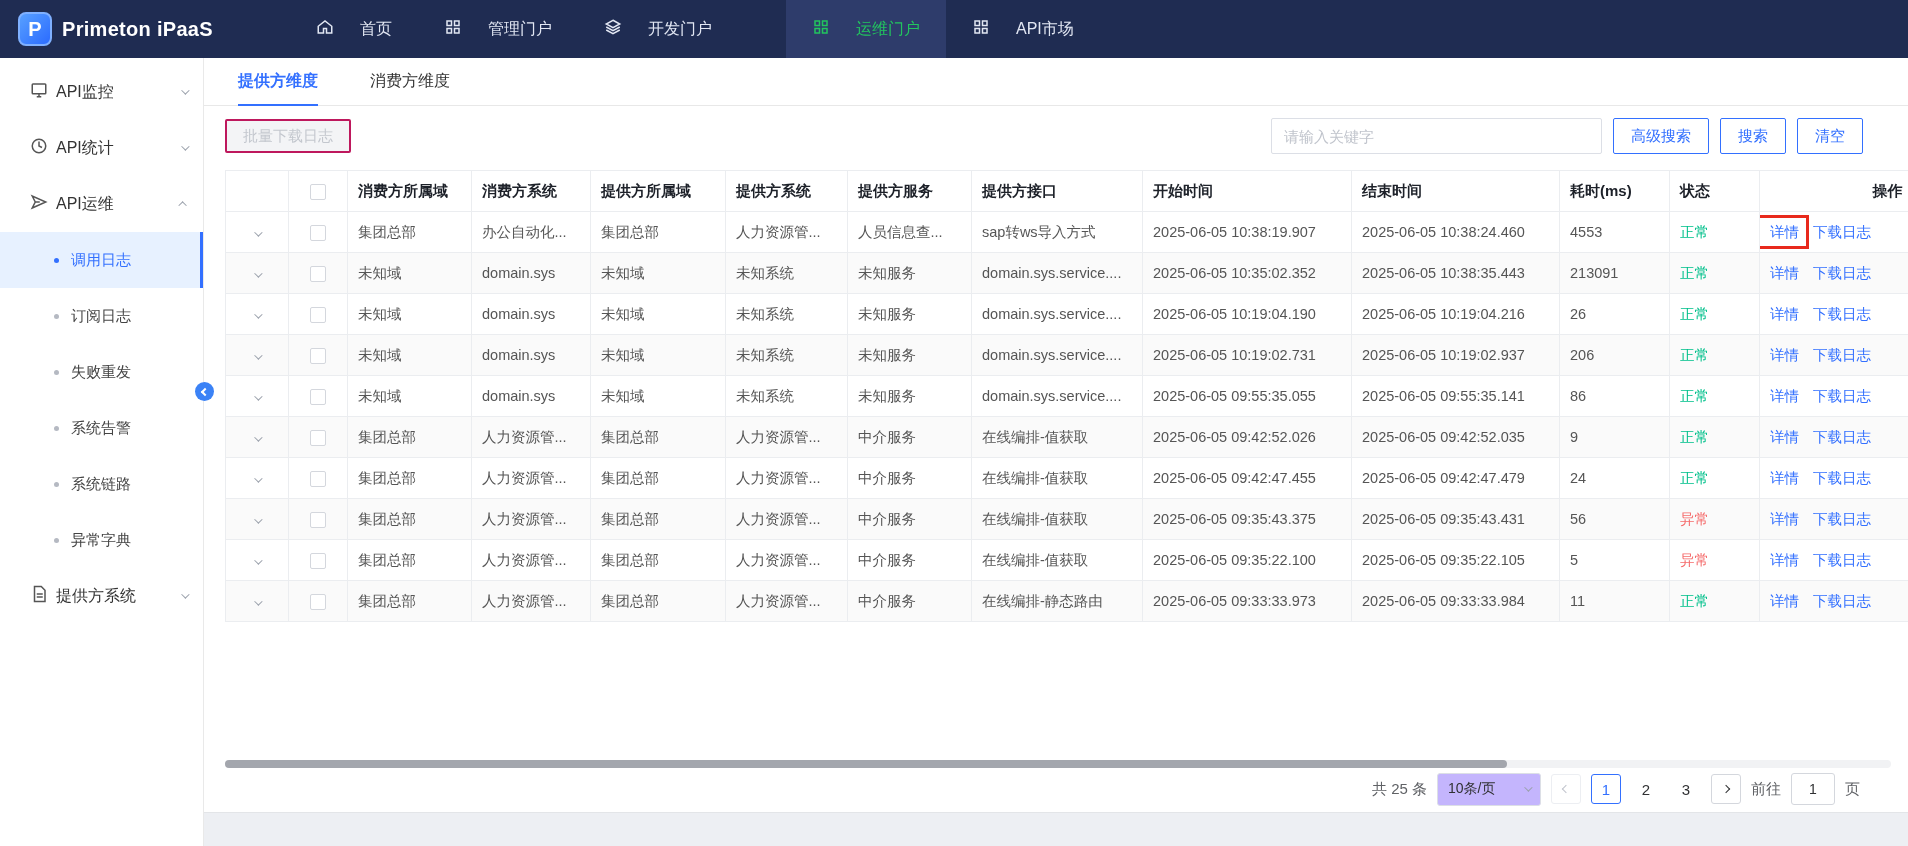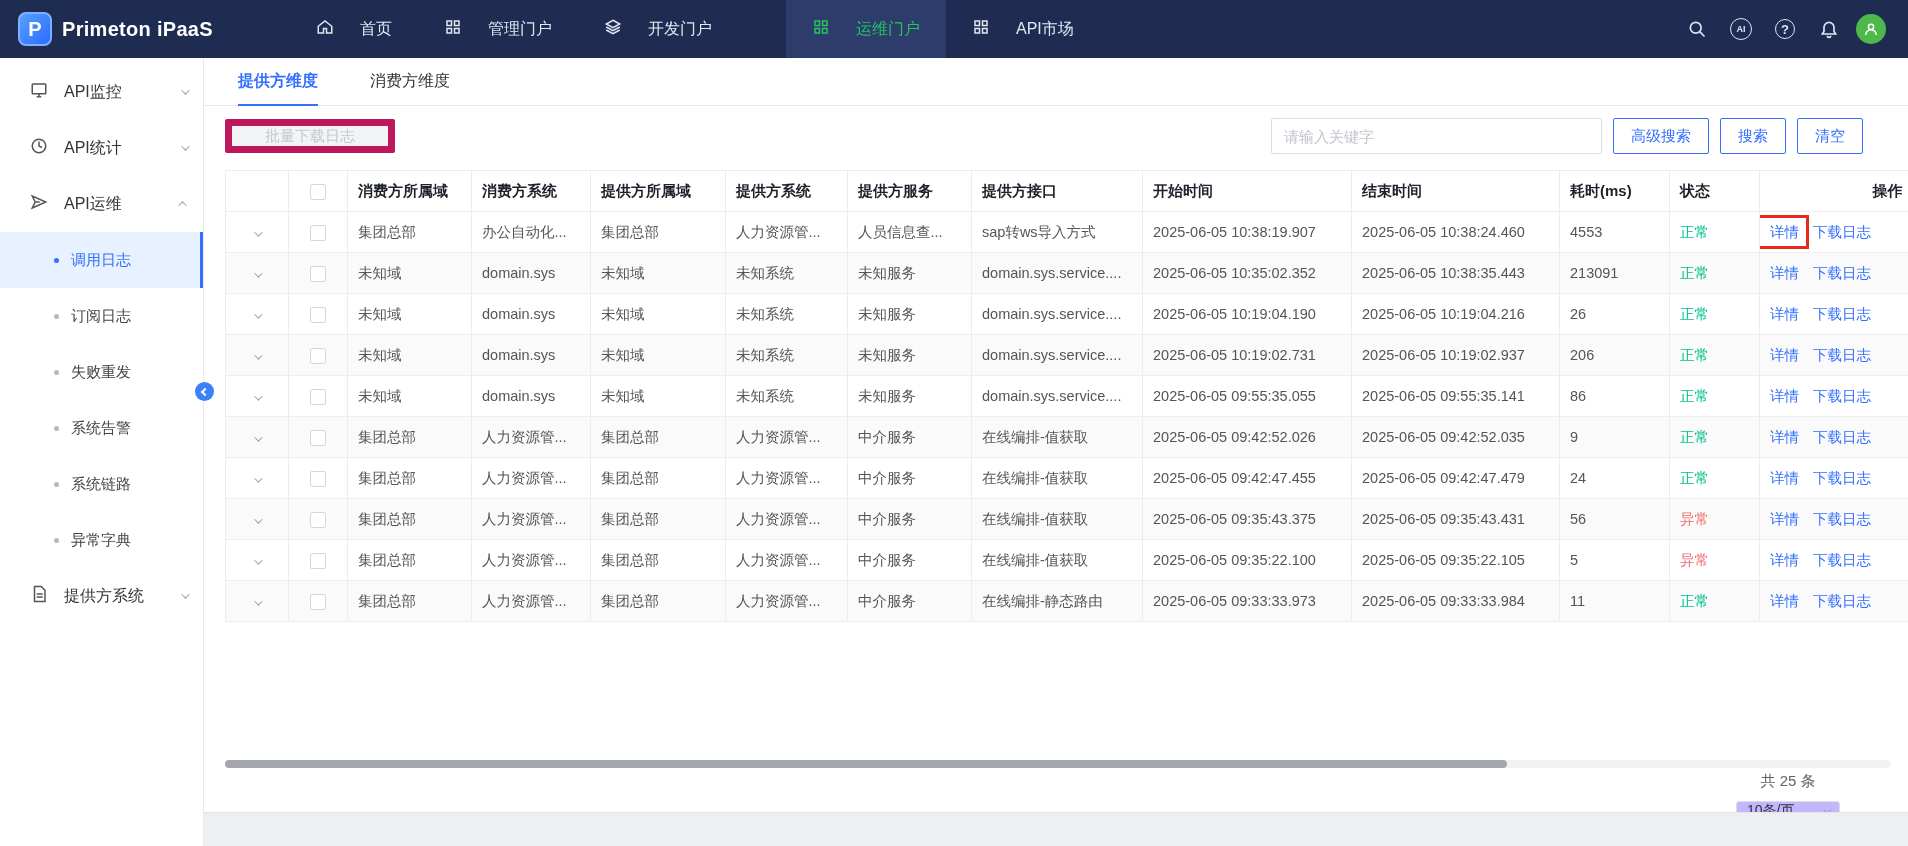--- a/index.html
+++ b/index.html
@@ -27,21 +27,21 @@
   .ai-circle { width:22px; height:22px; border:1.6px solid #dfe5f2; border-radius:50%; display:flex;
     align-items:center; justify-content:center; font-size:9px; font-weight:bold; }
   .avatar { width:30px; height:30px; border-radius:50%; background:#4fb84a; display:flex; align-items:center;
     justify-content:center; cursor:pointer; }
   .avatar svg { width:18px; height:18px; }
 
   
   .sidebar { position:absolute; top:58px; left:0; width:204px; height:788px; background:#fff;
     border-right:1px solid #e9e9e9; padding-top:6px; z-index:20; }
   .side-item { height:56px; display:flex; align-items:center; padding:0 16px 0 30px; font-size:16px;
-    color:#333; cursor:pointer; gap:16px; }
+    color:#333; cursor:pointer; gap:8px; }
   .side-item svg { width:18px; height:18px; color:#555; flex:none; }
   .side-item .spacer { flex:1; }
   .side-sub { height:56px; display:flex; align-items:center; padding-left:54px; font-size:15px; color:#444;
     cursor:pointer; position:relative; }
   .side-sub .dot { width:5px; height:5px; border-radius:50%; background:#b5b9c2; margin-right:12px; flex:none; }
   .side-sub.active { background:#e7f1ff; color:#3370ff; }
   .side-sub.active .dot { background:#3370ff; }
   .side-sub.active::after { content:""; position:absolute; right:0; top:0; width:3px; height:100%; background:#3370ff; }
   .collapse-btn { position:absolute; top:382px; left:195px; width:19px; height:19px; background:#3b82f6;
     border-radius:50%; display:flex; align-items:center; justify-content:center; cursor:pointer; z-index:25; }
@@ -60,21 +60,21 @@
   
   .main { position:absolute; top:58px; left:204px; width:1704px; height:755px; background:#fff;
     border-bottom:1px solid #e3e5e8; overflow:hidden; }
 
   .tabs { display:flex; align-items:stretch; height:48px; border-bottom:1px solid #e8e8e8; padding-left:34px; gap:52px; }
   .tab { display:flex; align-items:center; font-size:16px; color:#333; cursor:pointer; position:relative; }
   .tab.active { color:#3370ff; font-weight:bold; }
   .tab.active::after { content:""; position:absolute; bottom:-1px; left:0; right:0; height:2px; background:#3370ff; }
 
   .toolbar { display:flex; align-items:center; margin:12px 45px 0 21px; height:36px; }
-  .btn-disabled { height:34px; padding:0 33px; background:#f3f4f6; color:#c3c7ce; border:7px solid #be185d;
+  .btn-disabled { height:34px; padding:0 16px; background:#f3f4f6; color:#c3c7ce; border:2px solid #be185d;
     border-radius:2px; font-size:15px; cursor:not-allowed; }
   .toolbar-right { margin-left:auto; display:flex; align-items:center; gap:11px; }
   .kw-input { width:331px; height:36px; border:1px solid #dcdfe6; border-radius:2px; padding:0 12px;
     font-size:15px; color:#333; outline:none; font-family:inherit; }
   .kw-input::placeholder { color:#c0c4cc; }
   .btn-outline { height:36px; padding:0 17px; background:#fff; border:1px solid #3370ff; color:#3370ff;
     border-radius:2px; font-size:15px; cursor:pointer; font-family:inherit; }
 
   
   .table-wrap { margin:16px 0 0 21px; width:1683px; overflow:hidden; }
@@ -94,22 +94,22 @@
   .annotated::after { content:""; position:absolute; left:-13px; right:-10px; top:-9px; bottom:-9px;
     border:3px solid #e8291c; pointer-events:none; }
 
   
   .hscroll { position:absolute; top:702px; left:21px; width:1666px; height:8px; background:#f1f2f4;
     border-radius:4px; }
   .hscroll .thumb { position:absolute; left:0; top:0; height:8px; width:1282px; background:#a3a6ad;
     border-radius:4px; cursor:pointer; }
 
   
-  .pagination { position:absolute; top:714px; right:68px; height:34px; display:flex; align-items:center;
-    gap:10px; font-size:15px; color:#606266;flex-direction:column; }
+  .pagination { position:absolute; top:714px; right:48px; height:34px; display:flex; align-items:center;
+    gap:10px; font-size:15px; color:#606266; }
   .page-size { width:104px; height:33px; border:1px solid #dcdfe6; border-radius:3px; display:flex;
     align-items:center; justify-content:space-between; padding:0 10px; font-size:14px; color:#303133;
     cursor:pointer; background:#c4b5fd; }
   .pg-btn { width:30px; height:30px; display:flex; align-items:center; justify-content:center;
     border-radius:3px; cursor:pointer; background:#fff; }
   .pg-prev { border:1px solid #eceef2; color:#c0c4cc; }
   .pg-next { border:1px solid #d4d7dd; color:#303133; }
   .pg-num { width:30px; height:30px; display:flex; align-items:center; justify-content:center;
     border-radius:3px; cursor:pointer; color:#303133; }
   .pg-num.current { border:1px solid #3370ff; color:#3370ff; }
@@ -158,46 +158,20 @@
       <span>运维门户</span>
     </div>
     <div class="nav-item">
       <span><svg viewBox="0 0 24 24" fill="none" stroke="currentColor" stroke-width="2">
             <rect x="4" y="4" width="6" height="6"></rect>
             <rect x="14" y="4" width="6" height="6"></rect>
             <rect x="4" y="14" width="6" height="6"></rect>
             <rect x="14" y="14" width="6" height="6"></rect>
           </svg></span>
       <span>API市场</span>
-    </div>
-  </div>
-  <div class="nav-right">
-    <div class="nav-icon-btn">
-      <svg viewBox="0 0 24 24" fill="none" stroke="currentColor" stroke-width="2">
-          <circle cx="10.5" cy="10.5" r="6.5"></circle>
-          <path d="M15.5 15.5 L21 21"></path>
-        </svg>
-    </div>
-    <div class="nav-icon-btn">
-      <span class="ai-circle">AI</span>
-    </div>
-    <div class="nav-icon-btn">
-      <span class="help-circle">?</span>
-    </div>
-    <div class="nav-icon-btn">
-      <svg viewBox="0 0 24 24" fill="none" stroke="currentColor" stroke-width="2">
-          <path d="M6 10 a6 6 0 0 1 12 0 v5 l2 3 H4 l2 -3 Z"></path>
-          <path d="M10 20 a2 2 0 0 0 4 0"></path>
-        </svg>
-    </div>
-    <div class="avatar">
-      <svg viewBox="0 0 24 24" fill="none" stroke="#ffffff" stroke-width="2">
-          <circle cx="12" cy="9" r="3.5"></circle>
-          <path d="M5 20 a7 7 0 0 1 14 0"></path>
-        </svg>
     </div>
   </div>
 </nav>
 
 <aside class="sidebar">
   <div class="side-item">
     <span><svg viewBox="0 0 24 24" fill="none" stroke="currentColor" stroke-width="2">
           <rect x="3" y="4" width="18" height="13" rx="1"></rect>
           <path d="M9 21 H15 M12 17 V21"></path>
         </svg></span>

